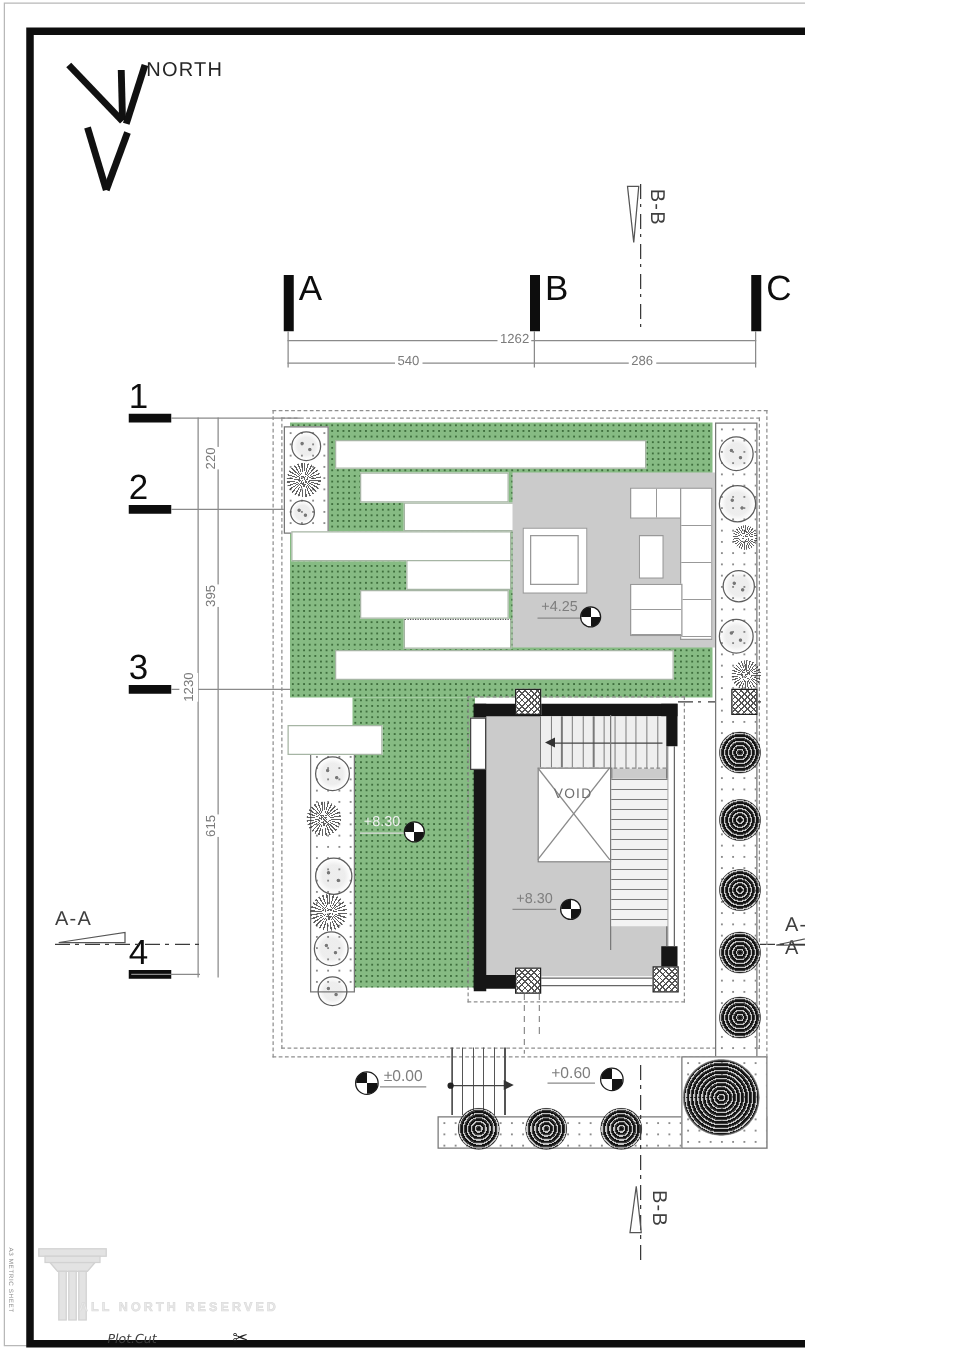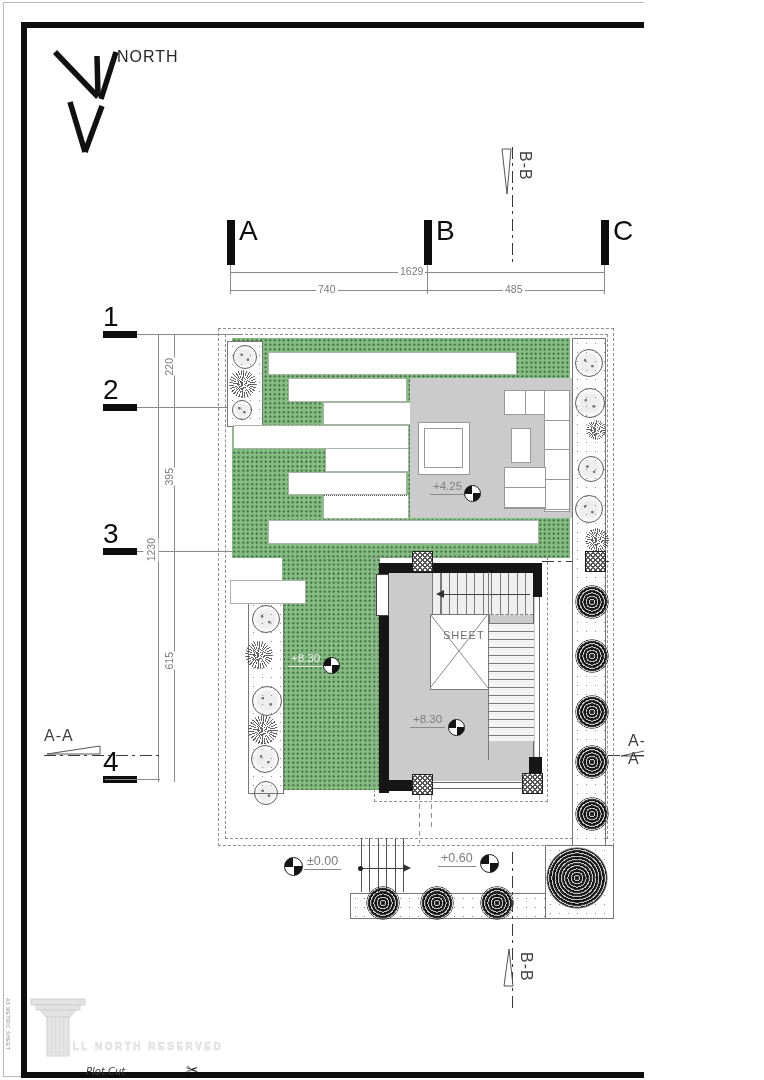--- a/index.html
+++ b/index.html
@@ -92,24 +92,24 @@
   <div class="abs gridnum" style="left:239px;top:217px">A</div>
   <div class="abs bar" style="left:424px;top:220px;width:8px;height:45px"></div>
   <div class="abs gridnum" style="left:436px;top:217px">B</div>
   <div class="abs bar" style="left:601px;top:220px;width:8px;height:45px"></div>
   <div class="abs gridnum" style="left:613px;top:217px">C</div>
 
   <div class="abs vl" style="left:230px;top:265px;height:29px"></div>
   <div class="abs vl" style="left:427px;top:265px;height:29px"></div>
   <div class="abs vl" style="left:604px;top:265px;height:29px"></div>
   <div class="abs hl" style="left:230px;top:272px;width:375px"></div>
-  <div class="abs dim" style="left:398px;top:266px">1629</div>
+  <div class="abs dim" style="left:398px;top:266px">1262</div>
   <div class="abs hl" style="left:230px;top:290px;width:375px"></div>
-  <div class="abs dim" style="left:316px;top:284px">740</div>
-  <div class="abs dim" style="left:503px;top:284px">485</div>
+  <div class="abs dim" style="left:316px;top:284px">540</div>
+  <div class="abs dim" style="left:503px;top:284px">286</div>
 
   <div class="abs dd-v" style="left:512px;top:147px;height:120px"></div>
   <svg class="abs flag" style="left:501px;top:148px" width="12" height="48" viewBox="0 0 12 48">
       <polygon points="1,1 10,1 6,46"></polygon>
     </svg>
   <div class="abs sec vert" style="left:516px;top:151px">B-B</div>
 
   <div class="abs gridnum" style="left:103px;top:303px">1</div>
   <div class="abs bar" style="left:103px;top:331px;width:34px;height:7px"></div>
   <div class="abs gridnum" style="left:103px;top:376px">2</div>
@@ -216,21 +216,21 @@
   <div class="abs col" style="left:522px;top:773px;width:19px;height:19px"></div>
 
   <div class="abs treads-v" style="left:432px;top:573px;width:101px;height:41px;border-bottom:1px dashed #888"></div>
   <div class="abs hl-dk" style="left:443px;top:594px;width:87px"></div>
   <div class="abs arrow-left" style="left:436px;top:590px"></div>
   <div class="abs white-box" style="left:430px;top:614px;width:58px;height:74px;border-color:#7a7a7a">
     <svg width="58" height="74" viewBox="0 0 58 74" style="position:absolute;left:-1px;top:-1px">
       <line x1="0" y1="0" x2="58" y2="74" stroke="#8a8a8a" stroke-width="1"></line>
       <line x1="58" y1="0" x2="0" y2="74" stroke="#8a8a8a" stroke-width="1"></line>
     </svg>
-    <div class="void-label" style="position:absolute;left:12px;top:14px;background:transparent">SHEET</div>
+    <div class="void-label" style="position:absolute;left:12px;top:14px;background:transparent">VOID</div>
   </div>
   <div class="abs vl" style="left:488px;top:572px;height:188px;background:#7a7a7a"></div>
   <div class="abs treads-h" style="left:489px;top:623px;width:45px;height:118px"></div>
   <div class="abs lvl-txt" style="left:410px;top:713px">+8.30</div>
   <div class="abs lvl-sym" style="left:448px;top:719px;width:15px;height:15px"></div>
 
   <div class="abs steps" style="left:361px;top:838px;width:46px;height:54px"></div>
   <div class="abs hl-dk" style="left:361px;top:868px;width:44px"></div>
   <div class="abs dot" style="left:358px;top:866px"></div>
   <div class="abs arrow-right" style="left:403px;top:864px"></div>

